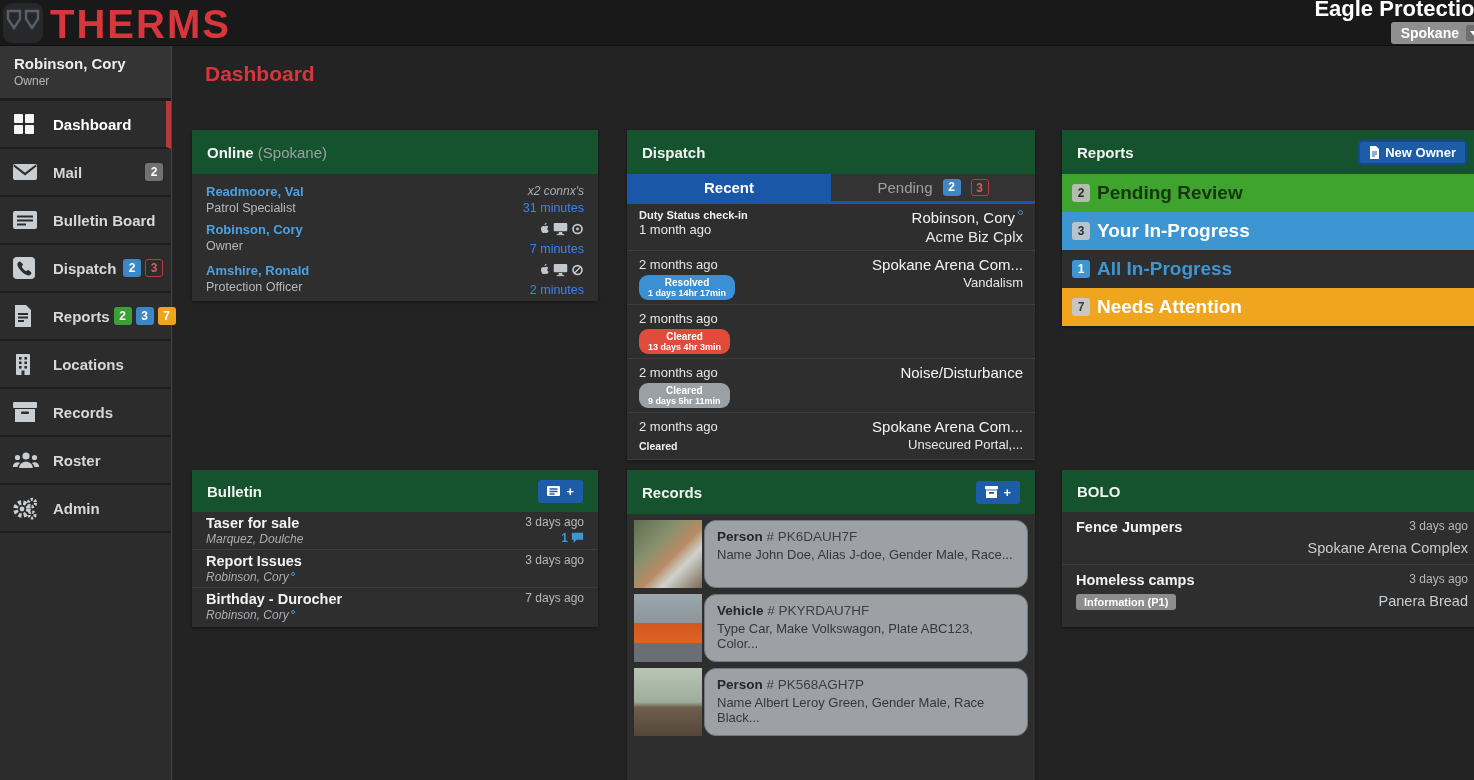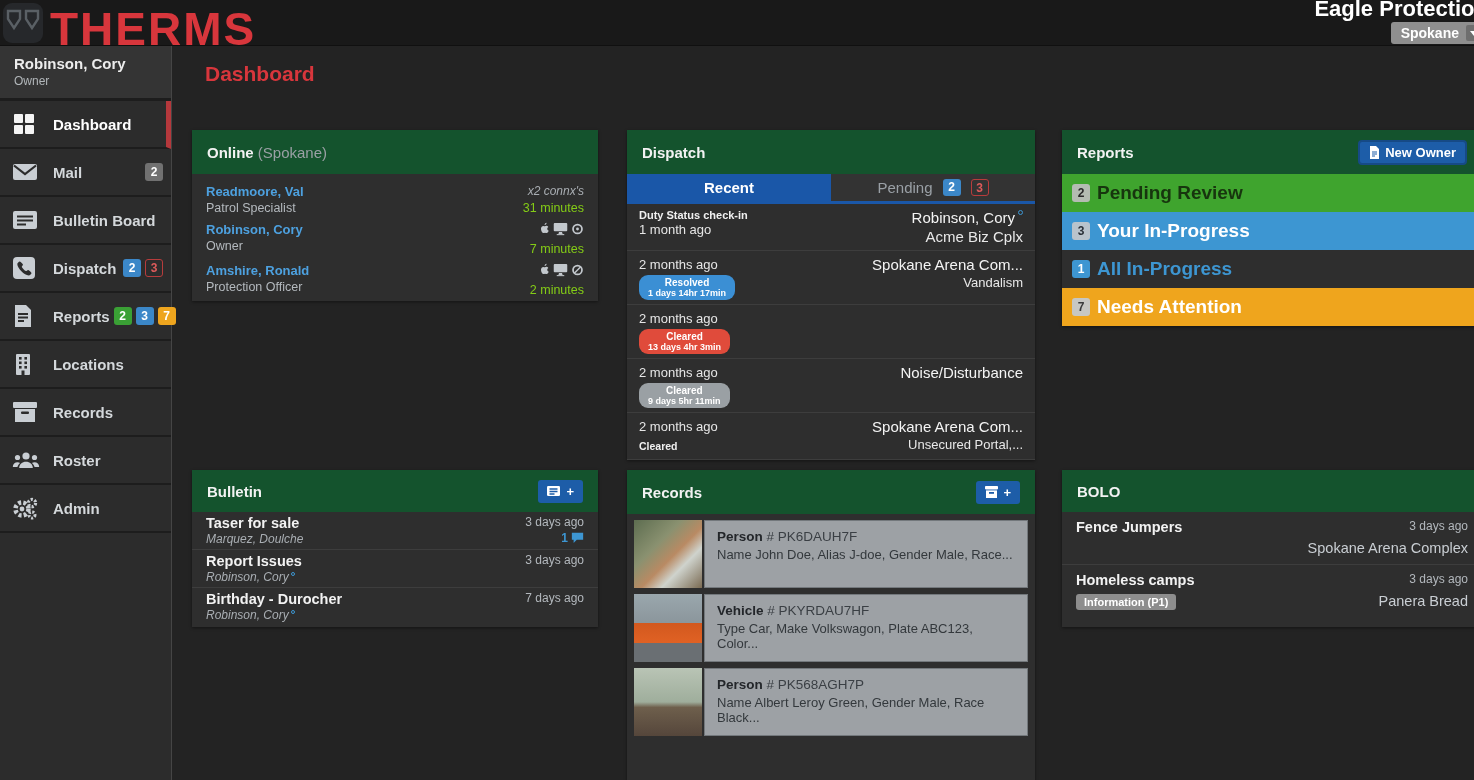--- a/index.html
+++ b/index.html
@@ -4,21 +4,21 @@
 <style>
   * { margin:0; padding:0; box-sizing:border-box; }
   html,body { width:1474px; height:780px; overflow:hidden; background:#232323;
               font-family:"Liberation Sans", sans-serif; }
 
   
   .topbar { position:absolute; left:0; top:0; width:1474px; height:46px; background:#191919;
             border-bottom:1px solid #101010; z-index:30; }
   .logo-tile { position:absolute; left:3px; top:3px; width:40px; height:40px; background:#26282b;
                border-radius:9px; display:flex; align-items:center; justify-content:center; }
-  .brand { position:absolute; left:50px; top:2px; font-size:46px; font-weight:800; letter-spacing:2px;
+  .brand { position:absolute; left:50px; top:2px; font-size:40px; font-weight:800; letter-spacing:2px;
            color:#d8363c; }
   .top-right { position:absolute; right:-14px; top:-3px; text-align:right; }
   .org-name { color:#ffffff; font-size:22px; font-weight:600; line-height:24px; }
   .loc-btn { display:inline-flex; align-items:center; gap:7px; background:#8f8f8f; color:#fff;
              font-size:14px; font-weight:700; padding:3px 6px 3px 10px; border-radius:3px;
              margin-top:1px; position:relative; cursor:pointer; }
   .loc-caret { width:16px; height:16px; background:#6e6e6e; border-radius:2px; display:flex;
                align-items:center; justify-content:center; }
   .caret-down { width:0; height:0; border-left:4px solid transparent; border-right:4px solid transparent;
                 border-top:5px solid #fff; }
@@ -54,21 +54,21 @@
   .card-title { color:#f2f2f2; font-size:15px; font-weight:700; }
   .card-title .muted { color:#9aa0a5; font-weight:400; }
 
   
   #card-online { left:20px; top:84px; width:406px; height:171px; }
   .online-row { display:flex; justify-content:space-between; padding:4px 14px 3px; }
   .online-name { color:#4da1e0; font-size:13px; font-weight:700; cursor:pointer; }
   .online-role { color:#b4b9be; font-size:12.5px; margin-top:2px; }
   .online-right { text-align:right; }
   .online-meta { color:#a9aeb3; font-size:12px; font-style:italic; height:15px; }
-  .online-time { color:#84cc16; font-size:12.5px; margin-top:2px; }
+  .online-time { color:#3b82f6; font-size:12.5px; margin-top:2px; }
   .dev-icons { display:inline-flex; gap:3px; color:#c3c8cd; }
 
   
   #card-dispatch { left:455px; top:84px; width:408px; height:330px; }
   .tabs { display:flex; height:30px; border-bottom:3px solid #1a57a8; }
   .tab { flex:1; display:flex; align-items:center; justify-content:center; gap:6px; font-size:15px;
          cursor:pointer; background:#333333; color:#9aa0a6; }
   .tab.active { background:#1a57a8; color:#fff; font-weight:700; }
   .tab .badge { height:17px; line-height:17px; }
   .d-row { display:flex; justify-content:space-between; min-height:47px; padding:5px 12px 4px;
@@ -117,21 +117,21 @@
   .b-time { color:#b3b8bd; font-size:12px; }
   .b-comments { color:#3d96d2; font-size:12px; font-weight:700; margin-top:2px;
                 display:flex; align-items:center; justify-content:flex-end; gap:3px; }
   .a-dot { display:inline-block; width:4px; height:4px; border:1.2px solid #3d96d2; border-radius:50%;
            margin-left:2px; transform:translateY(-5px); }
 
   
   #card-records { left:455px; top:424px; width:408px; height:360px; }
   .rec-item { display:flex; margin:6px 7px 0; cursor:pointer; }
   .rec-photo { width:68px; height:68px; flex:none; }
-  .rec-panel { flex:1; margin-left:2px; background:#9da1a5; border:1px solid #73787c; border-radius:0;
+  .rec-panel { flex:1; margin-left:2px; background:#9da1a5; border:1px solid #73787c; border-radius:12px;
                padding:8px 12px; }
   .rec-l1 { font-size:13.5px; color:#3a3f44; }
   .rec-l1 b { color:#23262a; }
   .rec-l2 { font-size:13px; color:#33383c; margin-top:3px; }
   .ph-person1 { background:linear-gradient(135deg,#5d6d50 0%,#8a9170 35%,#b98a63 55%,#cfd3cd 70%,#7a6a52 100%); }
   .ph-car     { background:linear-gradient(180deg,#9aa7ad 0%,#8b969c 42%,#d2581e 42%,#e06224 72%,#6a6f73 72%); }
   .ph-bike    { background:linear-gradient(135deg,#3f4a33 0%,#5a6b3f 45%,#2fae9a 55%,#49c48f 65%,#3c4a33 100%); }
   .ph-person2 { background:linear-gradient(180deg,#b9c4b5 0%,#9fae9c 50%,#6e5f4c 58%,#55463b 100%); }
 
   

